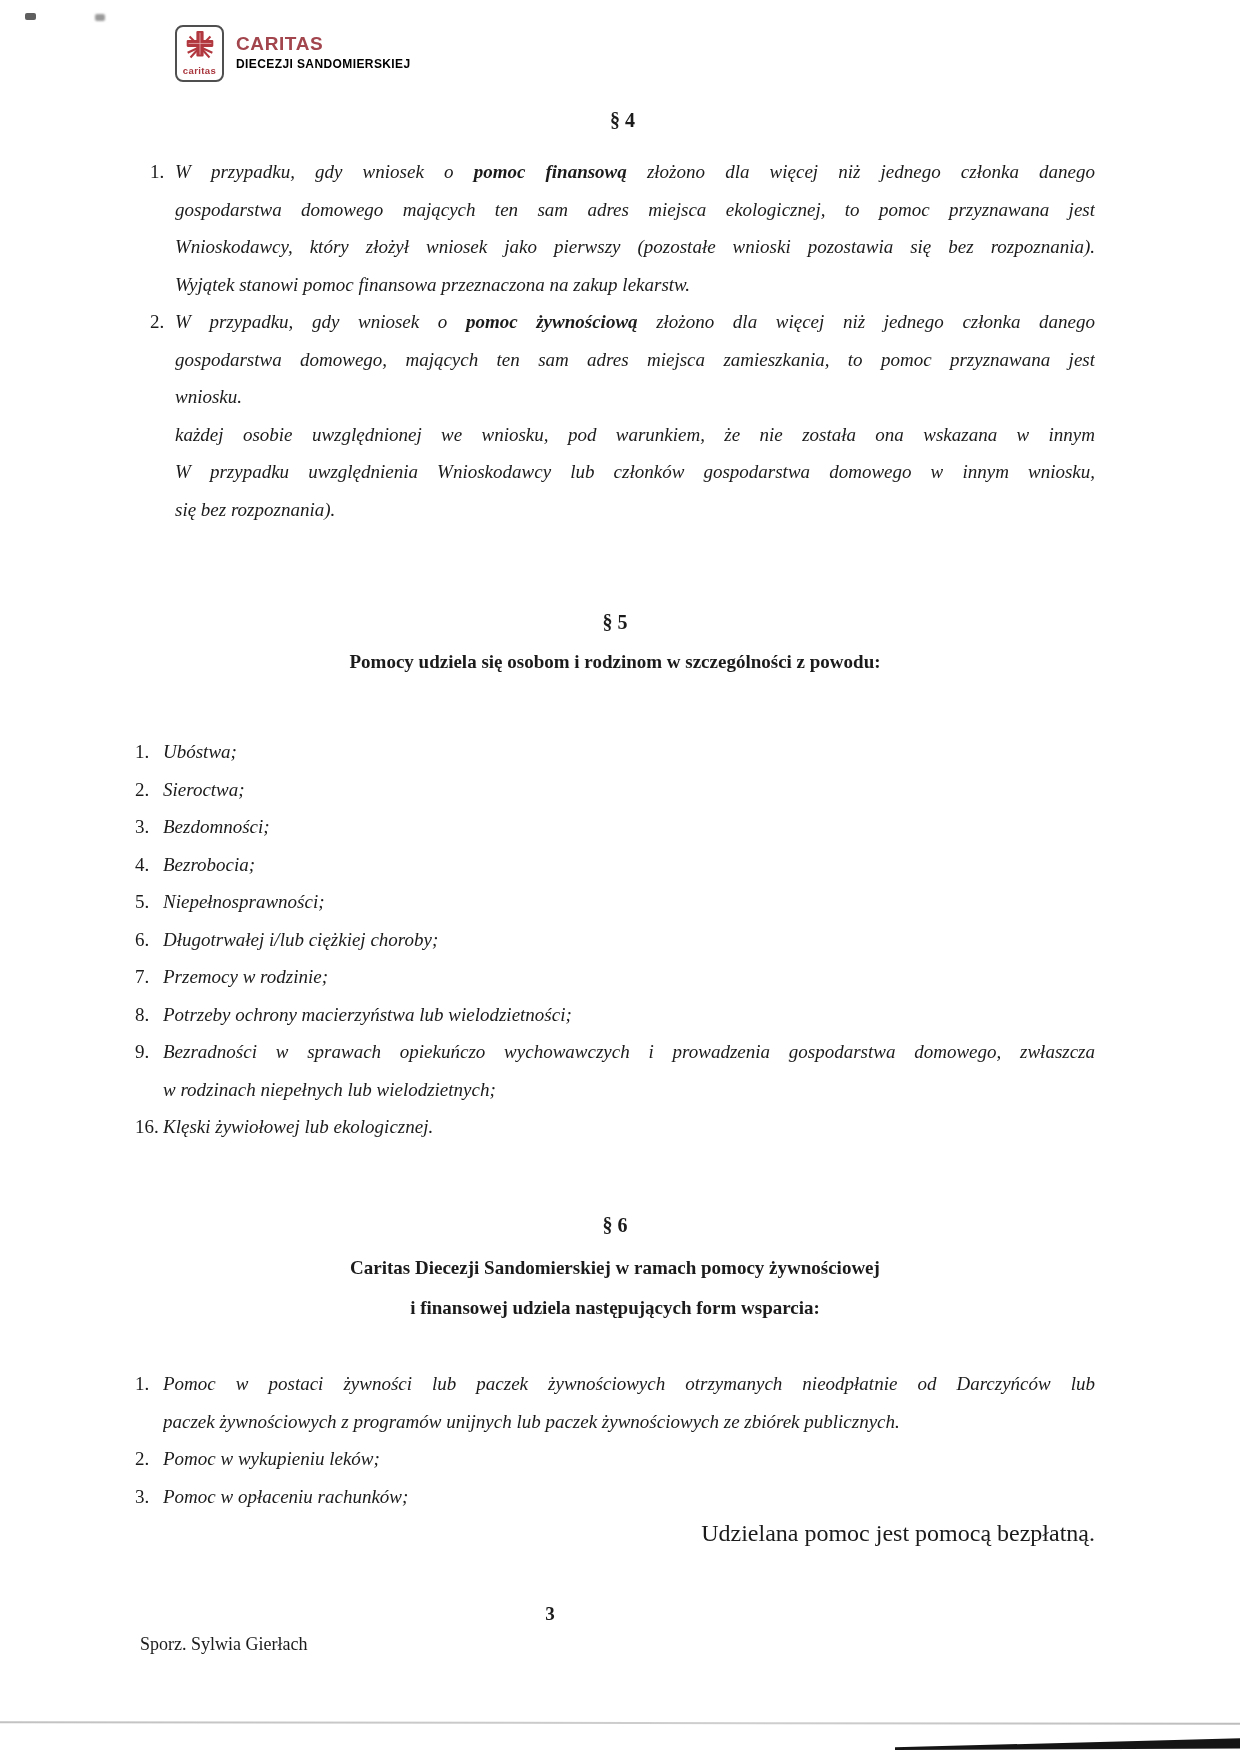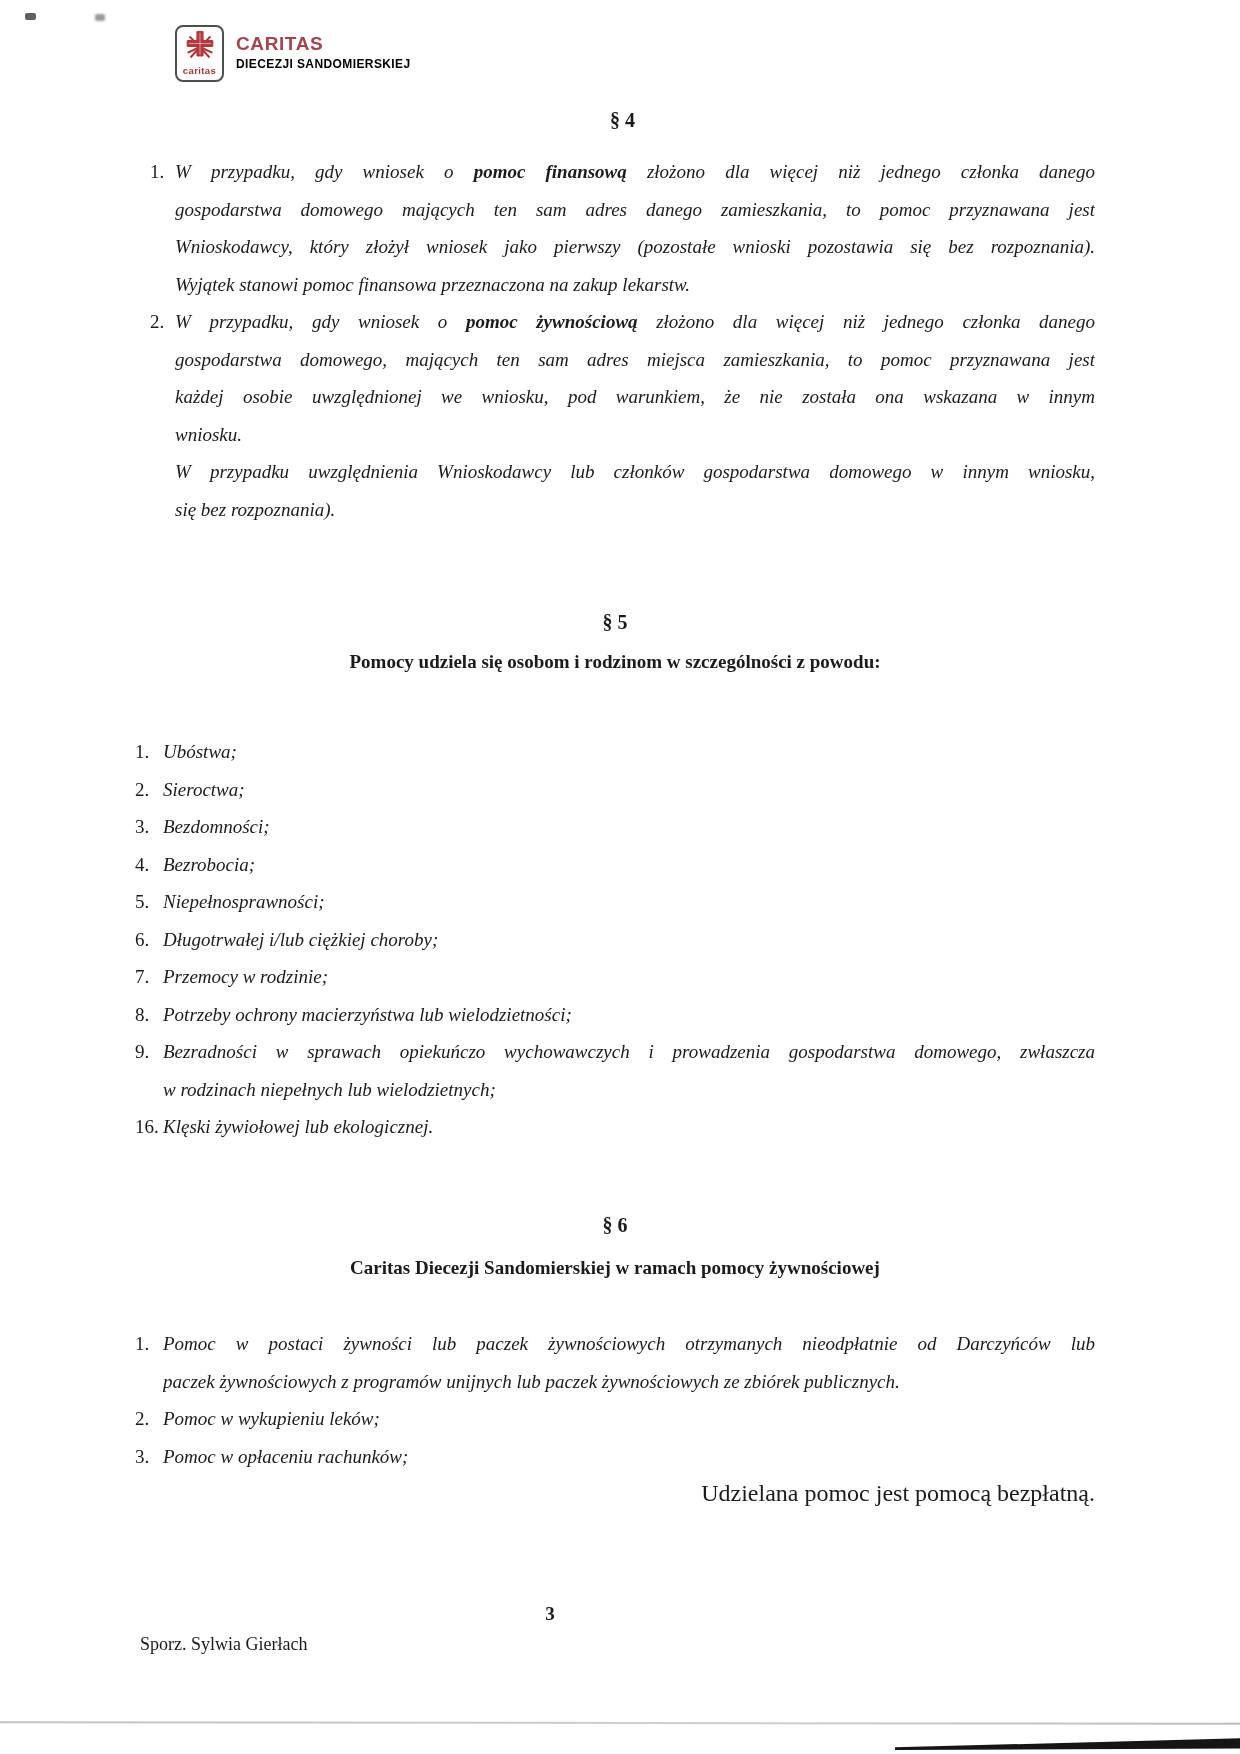--- a/index.html
+++ b/index.html
@@ -87,30 +87,30 @@
     <div id="brand-name">CARITAS</div>
     <div id="brand-sub">DIECEZJI SANDOMIERSKIEJ</div>
   </div>
 
   <div class="sec" id="sec4">
     <div class="s-heading">§ 4</div>
     <div class="list">
         <div class="item">
           <span class="marker">1.</span>
           <div class="line j">W przypadku, gdy wniosek o <b>pomoc finansową</b> złożono dla więcej niż jednego członka danego</div>
-          <div class="line j">gospodarstwa domowego mających ten sam adres danego zamieszkania, to pomoc przyznawana jest</div>
+          <div class="line j">gospodarstwa domowego mających ten sam adres miejsca ekologicznej, to pomoc przyznawana jest</div>
           <div class="line j">Wnioskodawcy, który złożył wniosek jako pierwszy (pozostałe wnioski pozostawia się bez rozpoznania).</div>
           <div class="line">Wyjątek stanowi pomoc finansowa przeznaczona na zakup lekarstw.</div>
         </div>
         <div class="item">
           <span class="marker">2.</span>
           <div class="line j">W przypadku, gdy wniosek o <b>pomoc żywnościową</b> złożono dla więcej niż jednego członka danego</div>
           <div class="line j">gospodarstwa domowego, mających ten sam adres miejsca zamieszkania, to pomoc przyznawana jest</div>
+          <div class="line">wniosku.</div>
           <div class="line j">każdej osobie uwzględnionej we wniosku, pod warunkiem, że nie została ona wskazana w innym</div>
-          <div class="line">wniosku.</div>
           <div class="line j">W przypadku uwzględnienia Wnioskodawcy lub członków gospodarstwa domowego w innym wniosku,</div>
           <div class="line">się bez rozpoznania).</div>
         </div>
       </div>
   </div>
 
   <div class="sec" id="sec5">
     <div class="s-heading">§ 5</div>
     <div class="subtitle">Pomocy udziela się osobom i rodzinom w szczególności z powodu:</div>
     <div class="list">
@@ -155,20 +155,21 @@
           <span class="marker">16.</span>
           <div class="line">Klęski żywiołowej lub ekologicznej.</div>
         </div>
       </div>
   </div>
 
   <div class="sec" id="sec6">
     <div class="s-heading">§ 6</div>
     <div class="subtitle-wrap">
       <div class="subtitle">Caritas Diecezji Sandomierskiej w ramach pomocy żywnościowej</div>
+      <div class="subtitle">i finansowej udziela następujących form wsparcia:</div>
     </div>
     <div class="list">
         <div class="item">
           <span class="marker">1.</span>
           <div class="line j">Pomoc w postaci żywności lub paczek żywnościowych otrzymanych nieodpłatnie od Darczyńców lub</div>
           <div class="line">paczek żywnościowych z programów unijnych lub paczek żywnościowych ze zbiórek publicznych.</div>
         </div>
         <div class="item">
           <span class="marker">2.</span>
           <div class="line">Pomoc w wykupieniu leków;</div>

